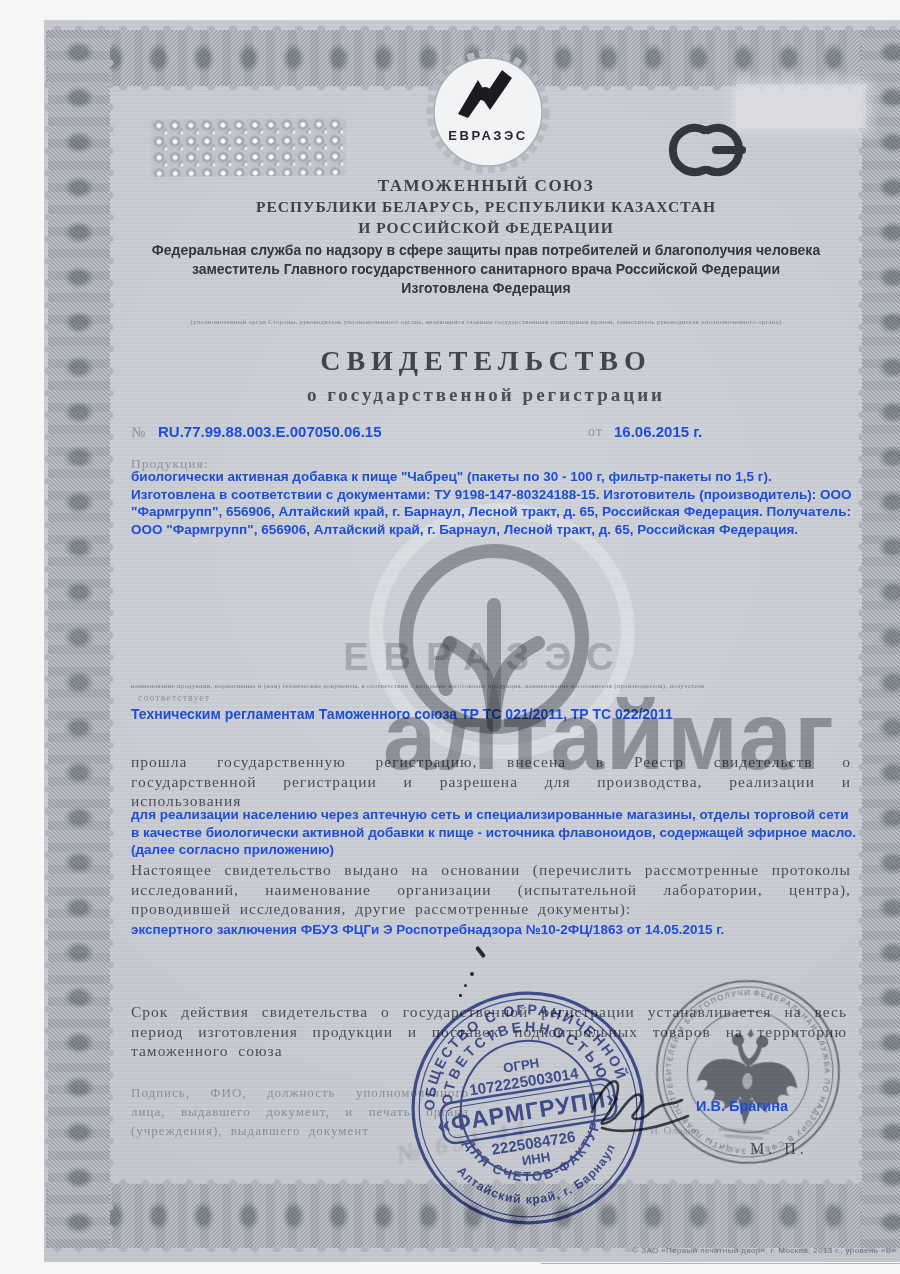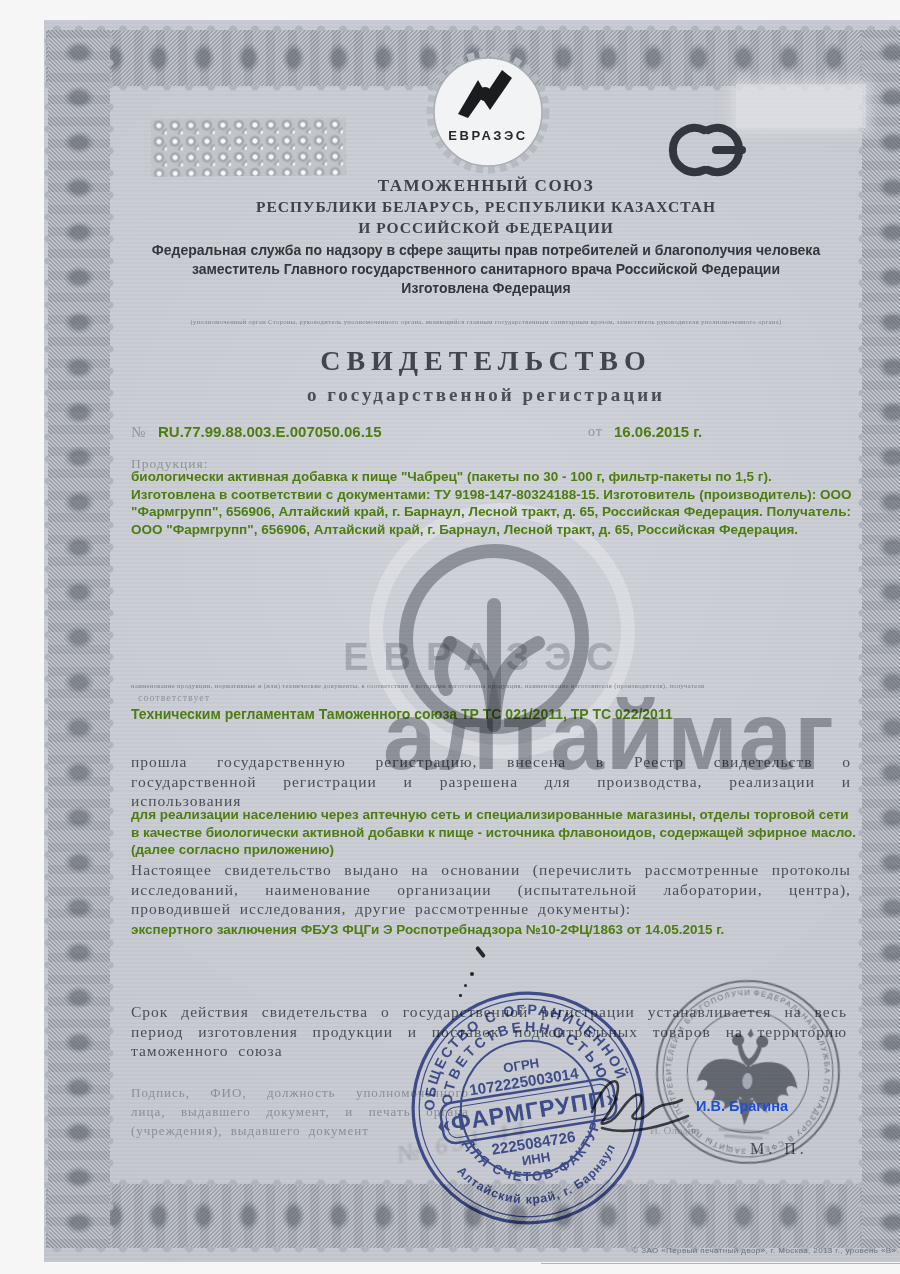--- a/index.html
+++ b/index.html
@@ -46,21 +46,21 @@
   
   .abs{position:absolute;z-index:2;}
   .ctr{left:0;right:0;text-align:center;}
   .serif-b{font-family:"Liberation Serif",serif;font-weight:bold;color:#3e424a;}
   .sans-b{font-family:"Liberation Sans",sans-serif;font-weight:bold;color:#33363c;}
   .grayserif{font-family:"Liberation Serif",serif;color:#8f939b;letter-spacing:1px;}
   .fine{font-size:6.5px;color:#7b7f86;letter-spacing:.4px;white-space:nowrap;overflow:hidden;
         filter:blur(.4px);font-family:"Liberation Serif",serif;}
   .tmpl{font-family:"Liberation Serif",serif;color:#4a4e55;font-size:15.5px;line-height:19.5px;
         text-align:justify;letter-spacing:1px;word-spacing:6px;}
-  .typed{font-family:"Liberation Sans",sans-serif;font-weight:bold;color:#4d7c0f;
+  .typed{font-family:"Liberation Sans",sans-serif;font-weight:bold;color:#1d4ed8;
          font-size:13.5px;line-height:17.6px;}
   
   .wm{z-index:3;mix-blend-mode:multiply;pointer-events:none;}
   .ghost-ring{position:absolute;left:333px;top:503px;width:238px;height:228px;border-radius:50%;
     border:14px solid rgba(232,235,240,.45);z-index:1;}
   .wm-evrazes{position:absolute;left:160px;width:580px;top:636px;text-align:center;
     font-family:"Liberation Sans",sans-serif;font-weight:bold;font-size:38px;letter-spacing:15px;
     color:rgba(171,176,184,.60);}
   .wm-brand{position:absolute;left:140px;width:660px;top:688px;text-align:right;
     font-family:"Liberation Sans",sans-serif;font-weight:bold;font-size:96px;line-height:1;

